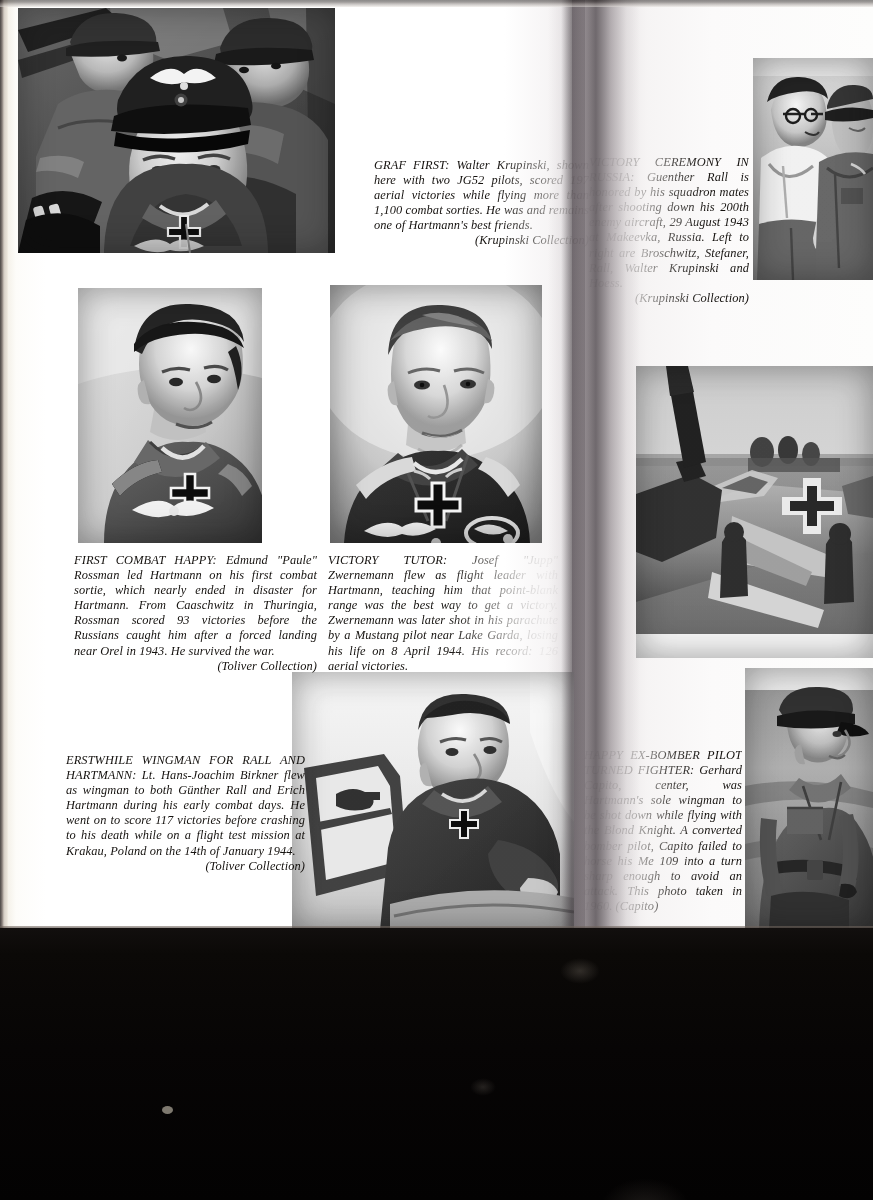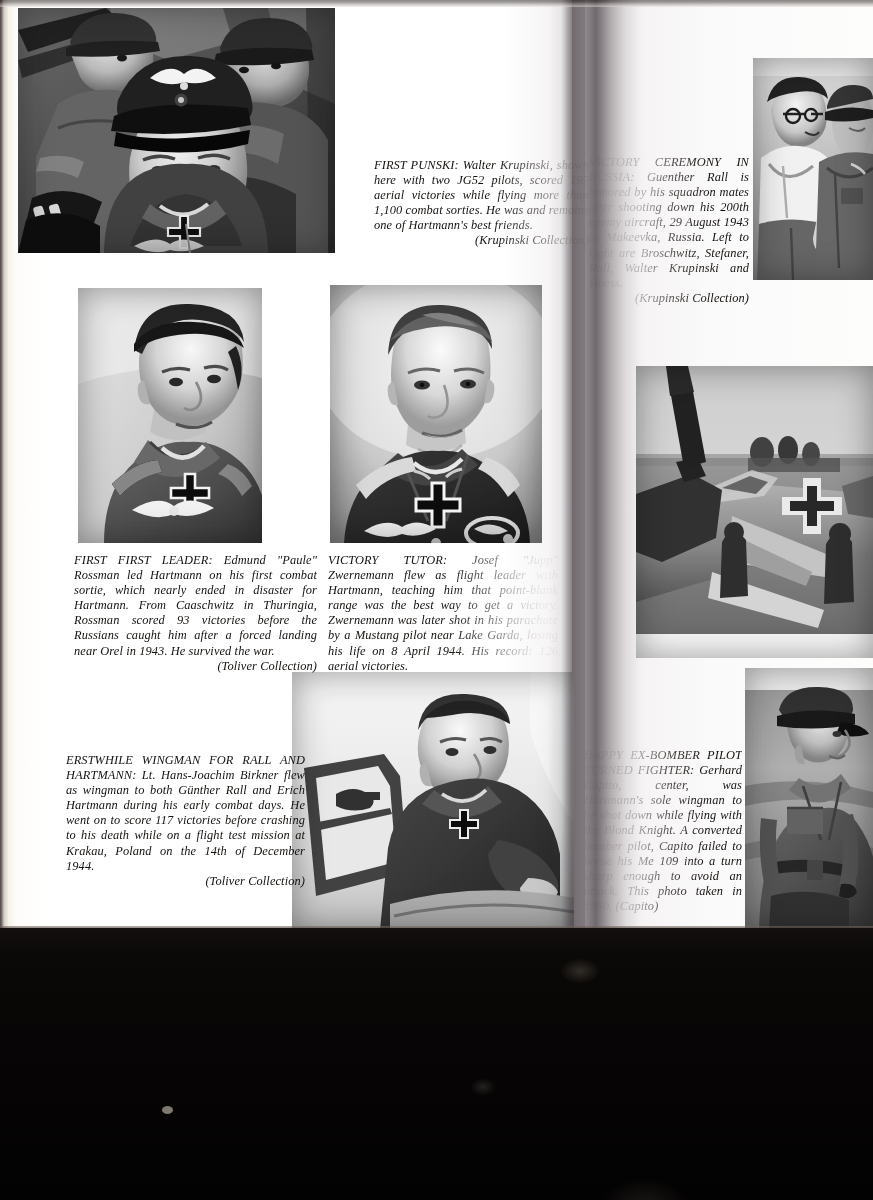--- a/index.html
+++ b/index.html
@@ -590,40 +590,40 @@
         <path d="M108 146 q10 38 2 74 l-16 -2 q8 -34 0 -70 Z" fill="#5b544c"></path>
         <path d="M96 216 q14 -2 16 8 q-6 10 -18 4 Z" fill="#2a2520"></path>
 
         <path d="M26 228 q38 -10 78 4 l0 30 l-80 0 Z" fill="#3a352f"></path>
       </svg>
       <div class="grain"></div>
       <div class="vig"></div>
     </div>
 
     <div class="cap fade-mask-r" style="left:374px;top:158px;width:215px;">
-      <span>FIRST PUNSKI:</span><span> Walter Krupinski, shown here with two JG52 pilots, scored 197 aerial victories while flying more than 1,100 combat sorties. He was and remains one of Hartmann's best friends.</span>
+      <span>GRAF FIRST:</span><span> Walter Krupinski, shown here with two JG52 pilots, scored 197 aerial victories while flying more than 1,100 combat sorties. He was and remains one of Hartmann's best friends.</span>
       <span class="credit">(Krupinski Collection)</span>
     </div>
 
     <div class="cap fade-mask blurlite" style="left:589px;top:155px;width:160px;">
       <span>VICTORY CEREMONY IN RUSSIA:</span><span> Guenther Rall is honored by his squadron mates after shooting down his 200th enemy aircraft, 29 August 1943 at Makeevka, Russia. Left to right are Broschwitz, Stefaner, Rall, Walter Krupinski and Hoess.</span>
       <span class="credit">(Krupinski Collection)</span>
     </div>
 
     <div class="cap" style="left:74px;top:553px;width:243px;">
-      <span>FIRST FIRST LEADER:</span><span> Edmund "Paule" Rossman led Hartmann on his first combat sortie, which nearly ended in disaster for Hartmann. From Caaschwitz in Thuringia, Rossman scored 93 victories before the Russians caught him after a forced landing near Orel in 1943. He survived the war.</span>
+      <span>FIRST COMBAT HAPPY:</span><span> Edmund "Paule" Rossman led Hartmann on his first combat sortie, which nearly ended in disaster for Hartmann. From Caaschwitz in Thuringia, Rossman scored 93 victories before the Russians caught him after a forced landing near Orel in 1943. He survived the war.</span>
       <span class="credit">(Toliver Collection)</span>
     </div>
 
     <div class="cap fade-mask-r" style="left:328px;top:553px;width:230px;">
       <span>VICTORY TUTOR:</span><span> Josef "Jupp" Zwernemann flew as flight leader with Hartmann, teaching him that point-blank range was the best way to get a victory. Zwernemann was later shot in his parachute by a Mustang pilot near Lake Garda, losing his life on 8 April 1944. His record: 126 aerial victories.</span>
     </div>
 
     <div class="cap" style="left:66px;top:753px;width:239px;">
-      <span>ERSTWHILE WINGMAN FOR RALL AND HARTMANN:</span><span> Lt. Hans-Joachim Birkner flew as wingman to both Günther Rall and Erich Hartmann during his early combat days. He went on to score 117 victories before crashing to his death while on a flight test mission at Krakau, Poland on the 14th of December 1944.</span>
+      <span>ERSTWHILE WINGMAN FOR RALL AND HARTMANN:</span><span> Lt. Hans-Joachim Birkner flew as wingman to both Günther Rall and Erich Hartmann during his early combat days. He went on to score 117 victories before crashing to his death while on a flight test mission at Krakau, Poland on the 14th of January 1944.</span>
       <span class="credit">(Toliver Collection)</span>
     </div>
 
     <div class="cap fade-mask blurlite" style="left:584px;top:748px;width:158px;">
       <span>HAPPY EX-BOMBER PILOT TURNED FIGHTER:</span><span> Gerhard Capito, center, was Hartmann's sole wingman to be shot down while flying with the Blond Knight. A converted bomber pilot, Capito failed to horse his Me 109 into a turn sharp enough to avoid an attack. This photo taken in 1960.</span>
       <span>(Capito)</span>
     </div>
 
     <div class="gutter"></div>
     <div class="gutter-dark"></div>

